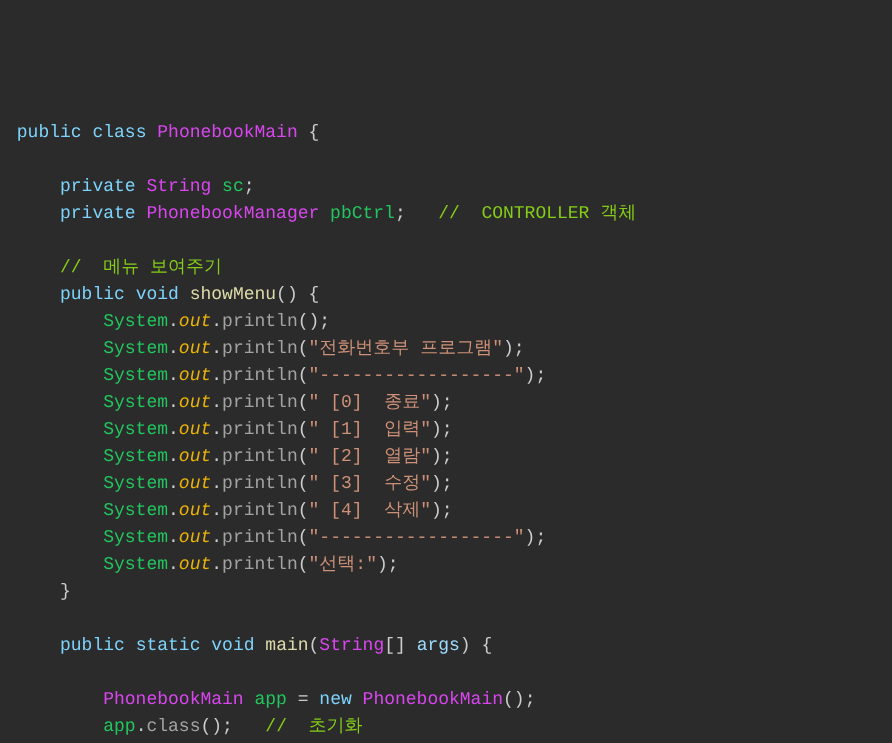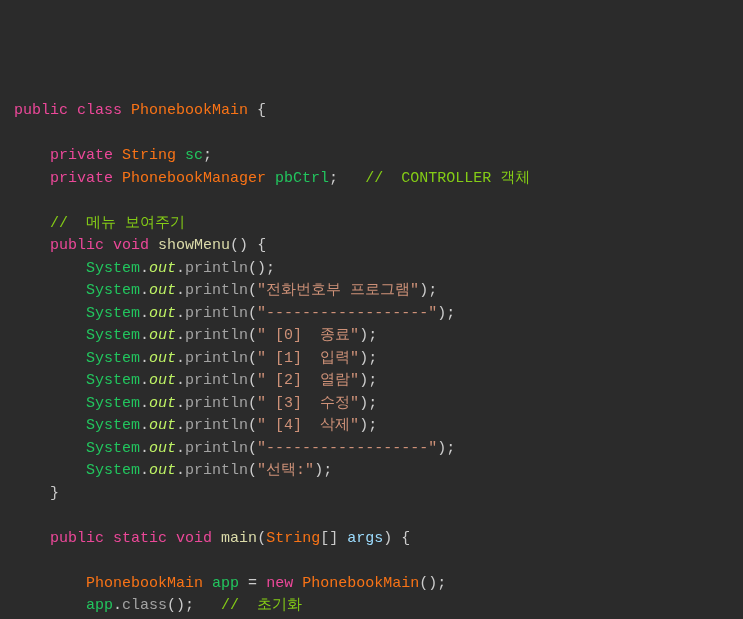--- a/index.html
+++ b/index.html
@@ -8,25 +8,25 @@
     font-family: 'Consolas', 'Monaco', 'Courier New', monospace;
     font-size: 15px;
     line-height: 1.5;
     padding: 10px 14px;
     color: #a9b7c6;
     width: 743px;
     height: 619px;
     overflow: hidden;
     white-space: pre;
   }
-  .kw { color: #ec4899; }
-  .type { color: #f97316; }
+  .kw { color: #7dd3fc; }
+  .type { color: #d946ef; }
   .method-decl { color: #dcdcaa; text-align: center; }
   .method-call { color: #a3a3a3; }
-  .field { color: #bef264; font-style: italic; }
+  .field { color: #eab308; font-style: italic; }
   .str { color: #ce9178; }
   .cmt { color: #84cc16; }
   .punct { color: #cccccc; }
   .var { color: #22c55e; }
   .param { color: #9cdcfe; margin-top: 28px; }
 </style>
 </head>
 <body>
 
 

